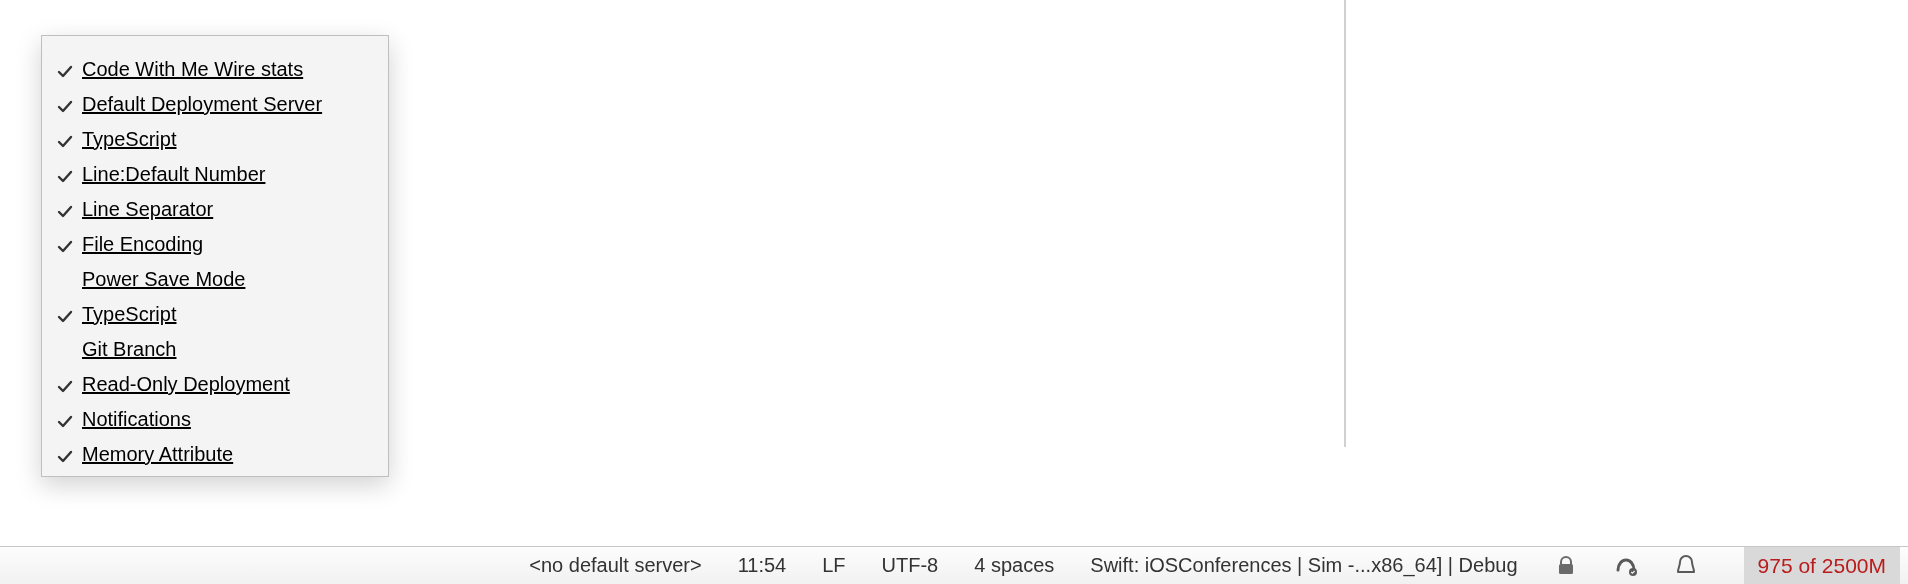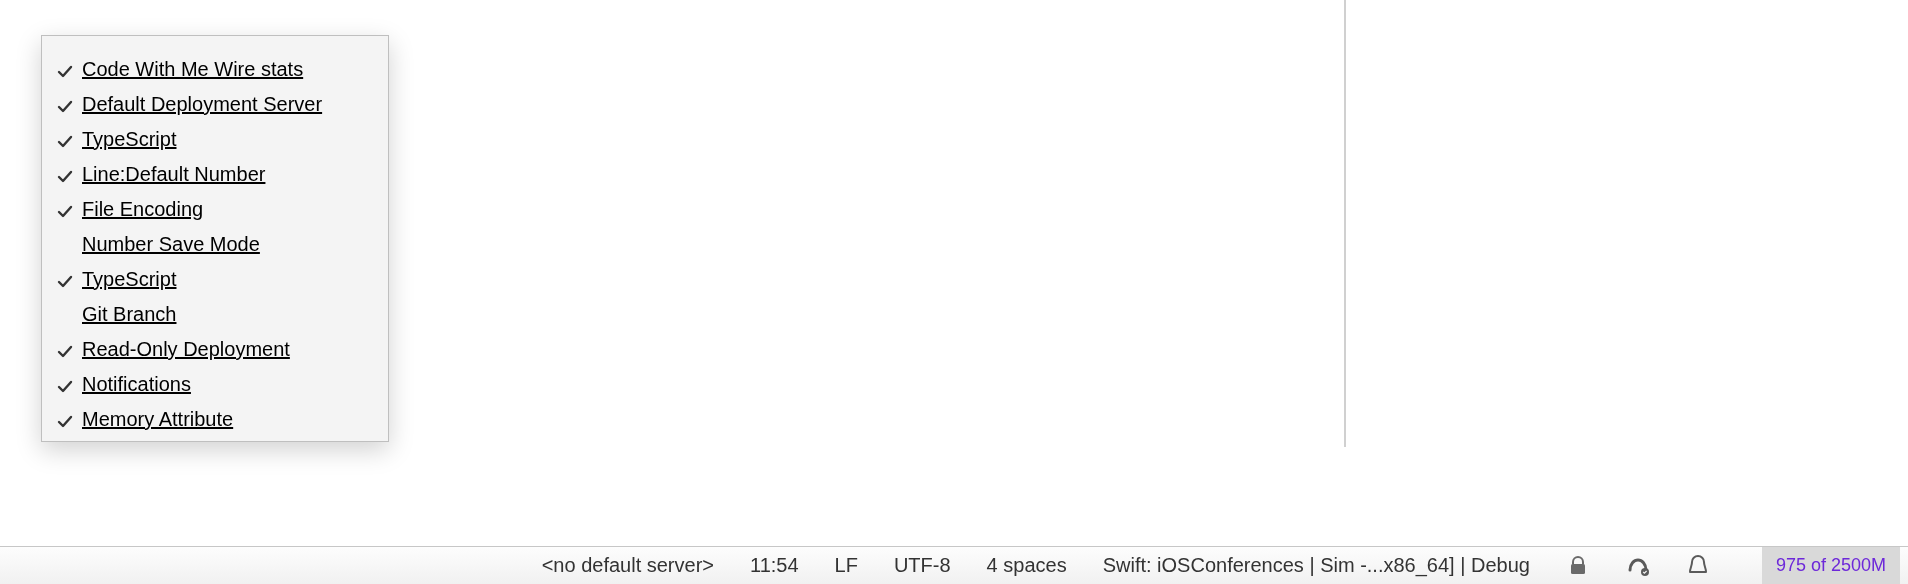--- a/index.html
+++ b/index.html
@@ -32,23 +32,23 @@
   }
   .status-left { flex: 1; }
   .status-right { display: flex; align-items: center; gap: 36px; padding-right: 8px; }
   .status-widget { cursor: default; white-space: nowrap; }
   .icon-svg { width: 24px; height: 24px; display: block; }
   .mem-widget {
     background: #d9d9d9;
     height: 38px;
     display: flex; align-items: center;
     padding: 0 14px;
-    margin-left: 16px;
-    font-size: 18px;
-    color: #6d28d9;
+    margin-left: 10px;
+    font-size: 21px;
+    color: #b91c1c;
   }
 
   .context-menu {
     position: absolute;
     left: 41px; top: 35px;
     width: 348px;
     background: #f4f4f4;
     border: 1px solid #bfbfbf;
     box-shadow: 0 8px 24px rgba(0,0,0,0.18);
     padding: 10px 0;
@@ -136,25 +136,33 @@
         </svg>
       </span>
     <span>Line:Default Number</span>
   </div>
   <div class="menu-item">
     <span class="check">
         <svg viewBox="0 0 18 18">
           <path d="M3 9l4 4 8-9" fill="none" stroke="#333" stroke-width="2.4" stroke-linecap="round" stroke-linejoin="round"></path>
         </svg>
       </span>
+    <span>Line Separator</span>
+  </div>
+  <div class="menu-item">
+    <span class="check">
+        <svg viewBox="0 0 18 18">
+          <path d="M3 9l4 4 8-9" fill="none" stroke="#333" stroke-width="2.4" stroke-linecap="round" stroke-linejoin="round"></path>
+        </svg>
+      </span>
     <span>File Encoding</span>
   </div>
   <div class="menu-item">
     <span class="check-empty"></span>
-    <span>Number Save Mode</span>
+    <span>Power Save Mode</span>
   </div>
   <div class="menu-item">
     <span class="check">
         <svg viewBox="0 0 18 18">
           <path d="M3 9l4 4 8-9" fill="none" stroke="#333" stroke-width="2.4" stroke-linecap="round" stroke-linejoin="round"></path>
         </svg>
       </span>
     <span>TypeScript</span>
   </div>
   <div class="menu-item">

